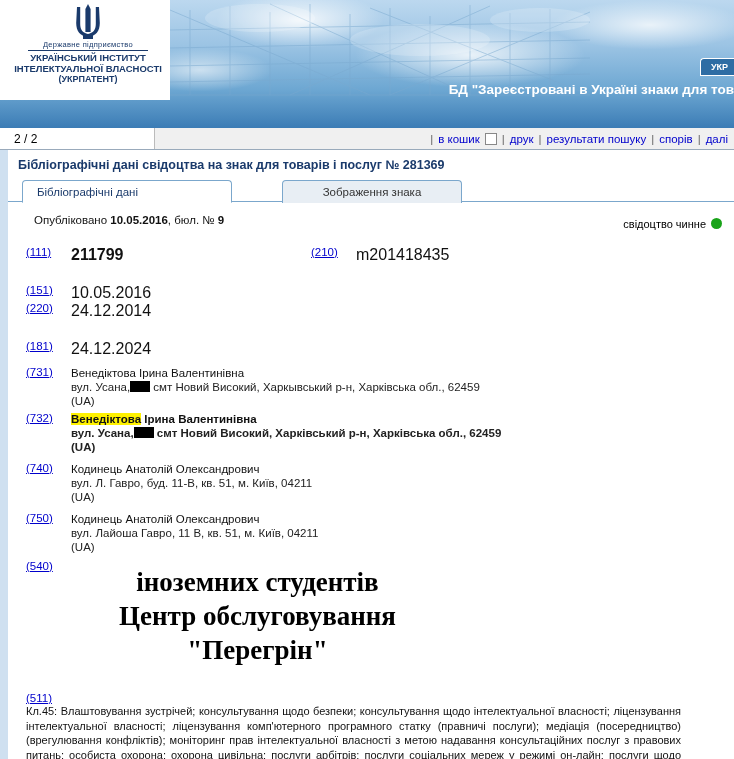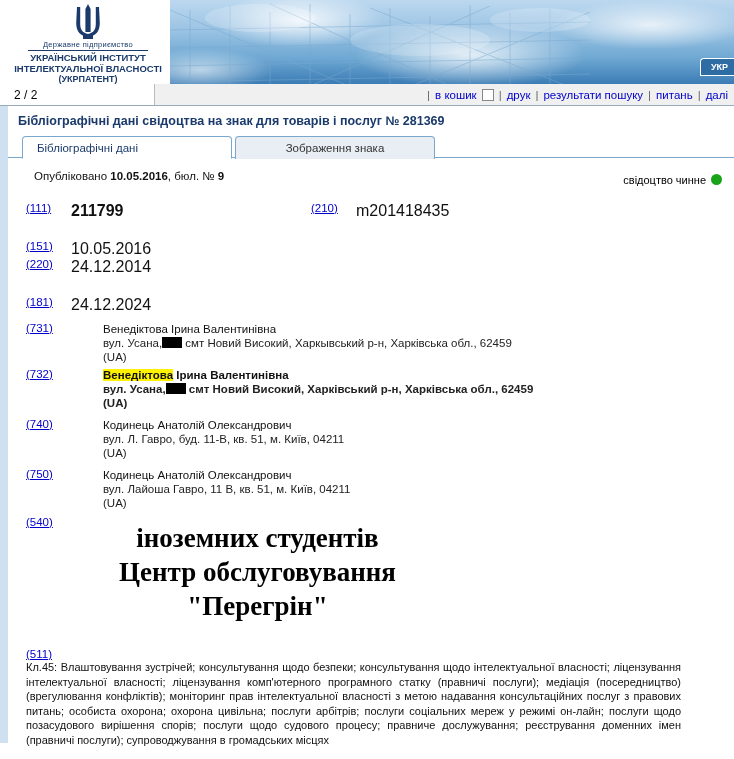--- a/index.html
+++ b/index.html
@@ -12,21 +12,21 @@
   }
   .page {
     position: relative;
     width: 734px; height: 759px;
     background: #ffffff;
   }
 
   
   .banner {
     position: relative;
-    height: 84px;
+    height: 128px;
     background: linear-gradient(to bottom, #bcd8ef 0%, #9cc4e4 35%, #6da7d2 70%, #3b7cb5 100%);
     overflow: hidden;
   }
   .banner .sky {
     position: absolute; inset: 0;
     background:
       radial-gradient(ellipse 120px 40px at 300px 20px, rgba(255,255,255,.85), rgba(255,255,255,0) 70%),
       radial-gradient(ellipse 160px 45px at 470px 55px, rgba(255,255,255,.8), rgba(255,255,255,0) 72%),
       radial-gradient(ellipse 140px 35px at 650px 25px, rgba(255,255,255,.75), rgba(255,255,255,0) 70%),
       radial-gradient(ellipse 100px 30px at 200px 70px, rgba(255,255,255,.6), rgba(255,255,255,0) 72%);
@@ -155,22 +155,23 @@
     color: #1a3a6b;
     font-weight: normal;
     border-bottom: 1px solid #ffffff;
     width: 210px;
     text-align: left;
     padding-left: 14px;
   }
   .tab.inactive {
     background: #e8eef4;
     color: #333;
-    width: 200px;
+    width: 180px;
     text-align: center;
+    margin-left: 47px;
   }
 
   
   .record {
     padding: 8px 10px 0 18px;
     font-size: 11.5px;
     color: #111;
     position: relative;
   }
   .pub-line {
@@ -193,21 +194,21 @@
   }
   .inid-fixed { width: 38px; text-align: left; }
   .val { font-size: 11.5px; }
   .val.big { font-size: 16px; font-weight: bold; }
   .val.num { font-size: 16px; }
 
   .two-col { display: flex; margin-top: 20px; }
   .two-col .left-c { width: 285px; display: flex; }
   .two-col .right-c { display: flex; }
 
-  .owner-block { margin: 4px 0 2px 0; display: flex; gap: 32px; }
+  .owner-block { margin: 4px 0 2px 0; display: flex; }
   .owner-body { font-size: 11.5px; line-height: 14px; }
   .owner-body .addr { color: #222; }
   .owner-body .cc { color: #222; }
   .redact {
     display: inline-block; background: #000; color: #000;
     width: 20px; height: 11px; vertical-align: -1px;
   }
   .hl { background: #fff200; }
   .bold { font-weight: bold; }
 
@@ -285,21 +286,21 @@
     <div class="page-count">2 / 2</div>
     <div class="links">
       <span class="sep">|</span>
       <a href="#">в кошик</a>
       <span class="cart-box"></span>
       <span class="sep">|</span>
       <a href="#">друк</a>
       <span class="sep">|</span>
       <a href="#">результати пошуку</a>
       <span class="sep">|</span>
-      <a href="#">питань</a>
+      <a href="#">спорів</a>
       <span class="sep">|</span>
       <a href="#">далі</a>
     </div>
   </div>
 
   <div class="doc">
     <div class="left-rail"></div>
     <div class="doc-inner" style="margin-left:8px;">
 
       <div class="doc-title">Бібліографічні дані свідоцтва на знак для товарів і послуг № 281369</div>

